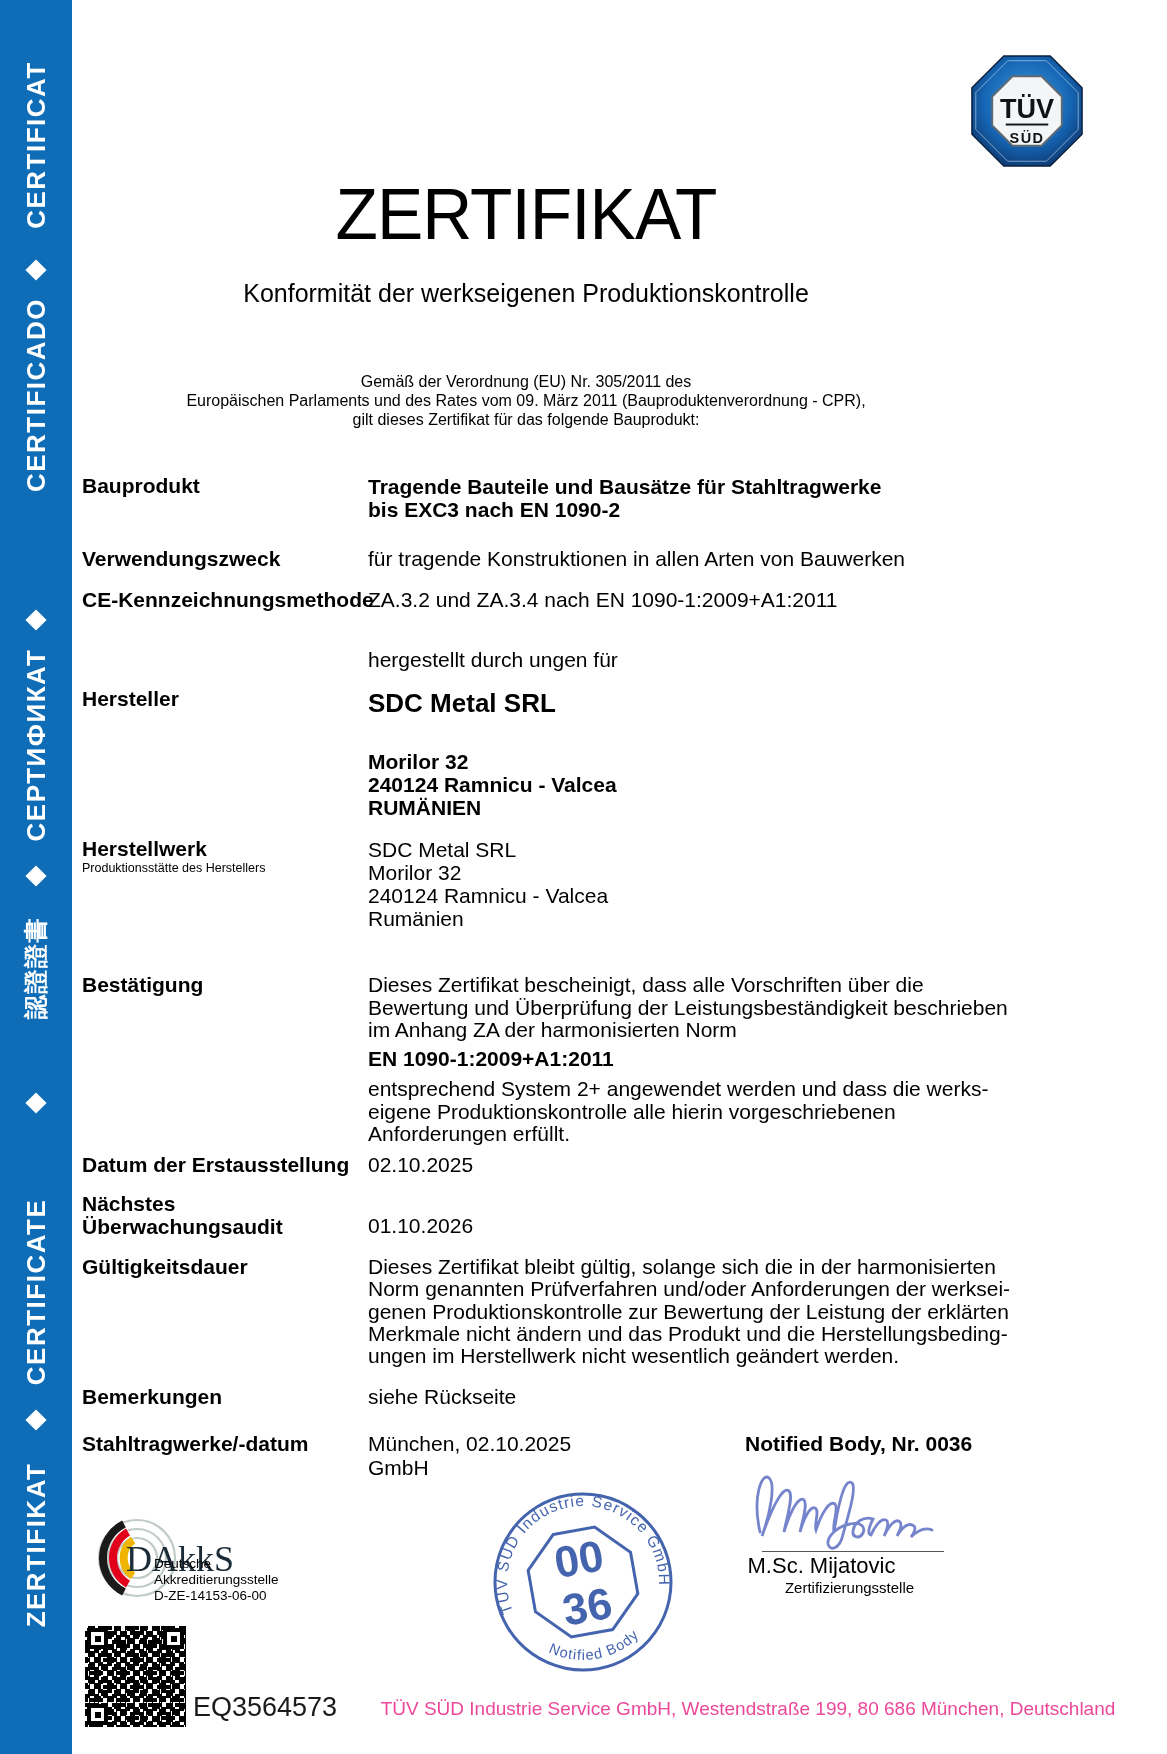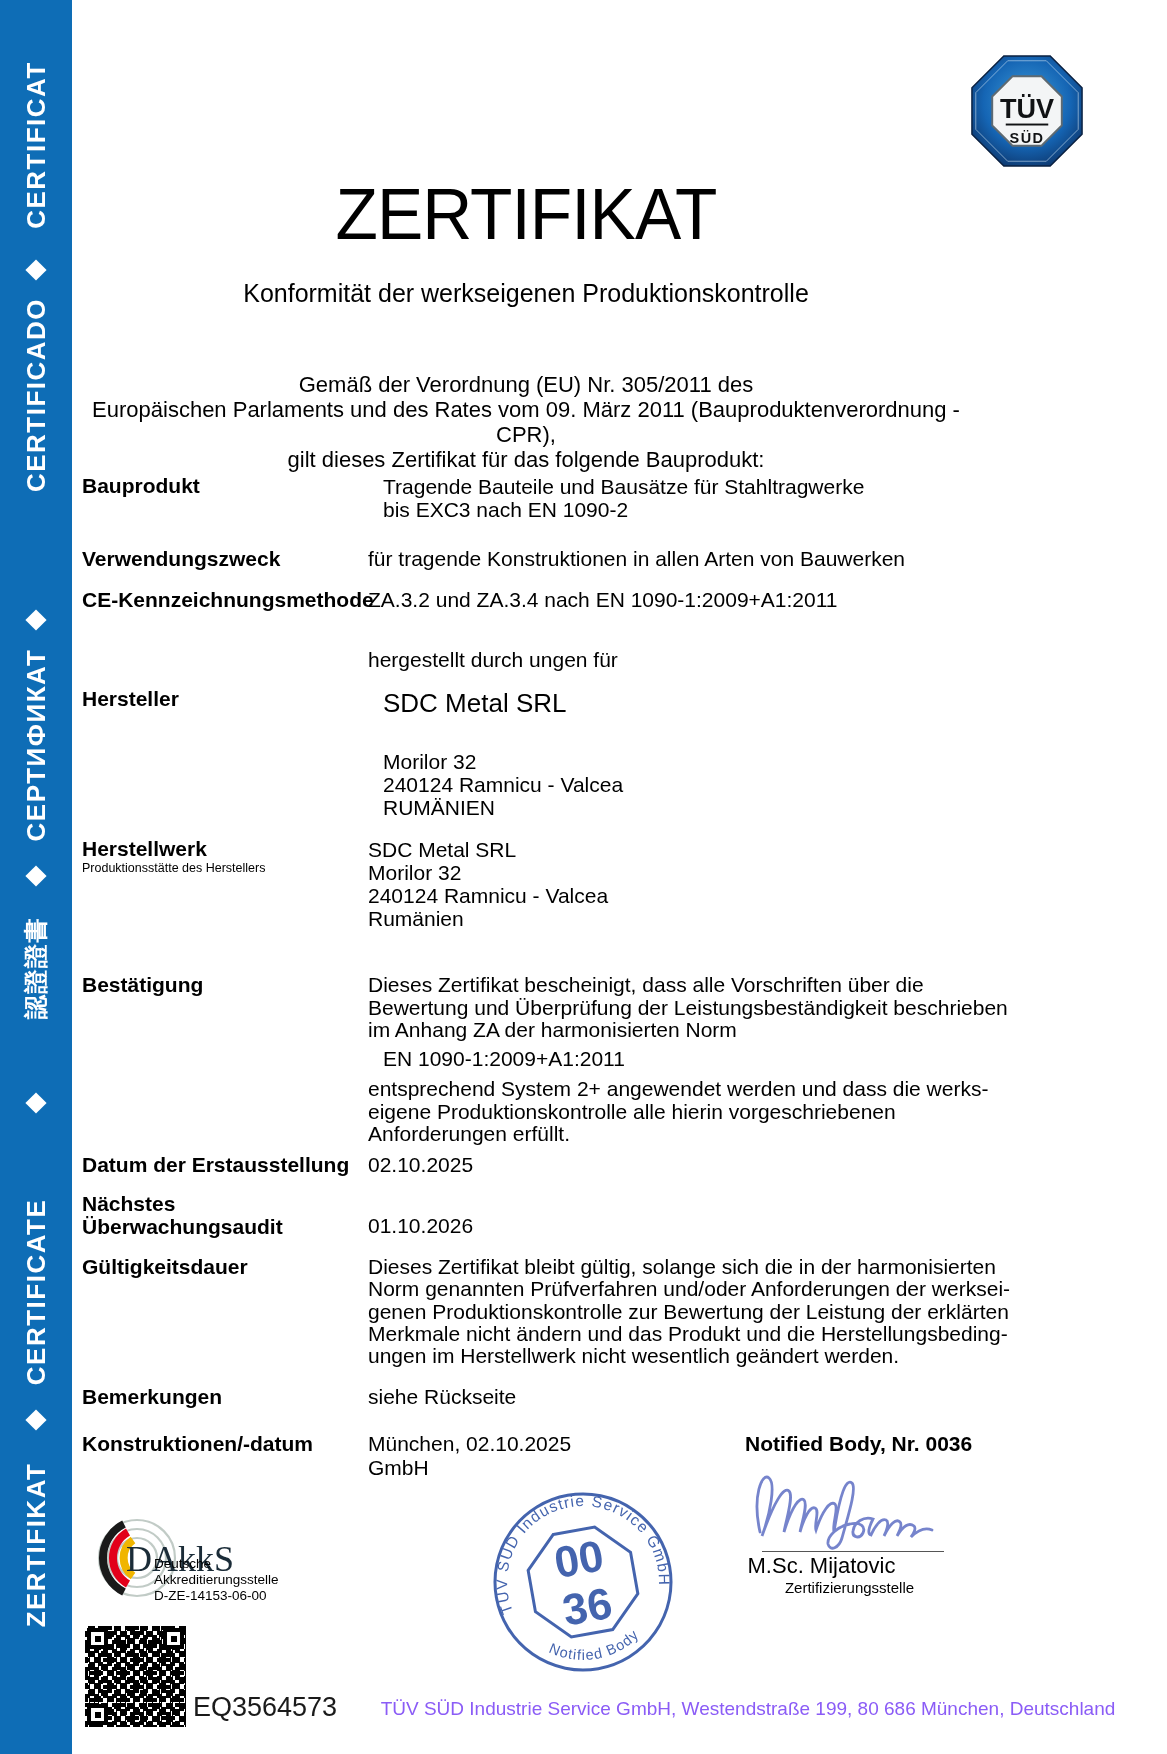--- a/index.html
+++ b/index.html
@@ -10,50 +10,50 @@
   .sbword{position:absolute;left:36px;transform:translate(-50%,-50%) rotate(-90deg);
           color:#fff;font-weight:bold;font-size:26px;letter-spacing:1.5px;white-space:nowrap;}
   .diamond{position:absolute;left:36px;width:15px;height:15px;background:#fff;
            transform:translate(-50%,-50%) rotate(45deg);}
   
   .centercol{position:absolute;left:82px;width:888px;text-align:center;}
   .title{font-size:73px;line-height:76px;font-weight:400;letter-spacing:-1px;
          transform:scaleX(.95);transform-origin:50% 50%;white-space:nowrap;}
   .subtitle{font-size:25px;line-height:24px;}
   .certno{font-size:28px;line-height:31px;font-weight:bold;white-space:nowrap;}
-  .reg{font-size:22px;line-height:25px;}
+  .reg{font-size:16px;line-height:19px;}
   
   .tuvlogo{position:absolute;left:968px;top:54px;width:118px;height:114px;}
   
   .row{position:absolute;left:0;width:1167px;}
   .lbl{position:absolute;left:82px;font-size:21px;line-height:22.5px;font-weight:bold;white-space:nowrap;}
   .sublbl{font-size:12.5px;line-height:15px;font-weight:normal;}
   .val{position:absolute;left:368px;font-size:21px;line-height:22.5px;white-space:nowrap;}
   .val.addr{line-height:23px;}
-  .bold{font-weight:normal;margin-left:15px;}
+  .bold{font-weight:bold;}
   .big{font-size:26px;line-height:30px;}
   .pre{white-space:pre-line;}
   
   .notified{position:absolute;left:745px;font-size:21px;line-height:22.5px;font-weight:bold;white-space:nowrap;}
   .stamp{position:absolute;left:483px;top:1482px;width:200px;height:200px;opacity:.88;}
   .sigsvg{position:absolute;left:742px;top:1462px;width:215px;height:95px;}
   .sigline{position:absolute;left:762px;top:1551px;width:182px;border-top:1.8px solid #555;}
   .signame{position:absolute;left:714px;top:1553px;width:215px;text-align:center;font-size:22px;line-height:25px;}
   .sigrole{position:absolute;left:742px;top:1579px;width:215px;text-align:center;font-size:15px;line-height:18px;}
   .dakks-svg{position:absolute;left:80px;top:1498px;width:200px;height:112px;}
   .dakks-line{position:absolute;left:154px;font-size:13.5px;line-height:16px;white-space:nowrap;}
   
   .qr{position:absolute;left:85px;top:1626px;width:101px;height:101px;background:
       repeating-conic-gradient(#000 0 25%,transparent 0 50%) 0 0/9px 9px,
       repeating-conic-gradient(#000 0 25%,transparent 0 50%) 3px 5px/13px 13px,#fff;}
   .qrf{position:absolute;width:21px;height:21px;border:4px solid #000;background:#fff;box-sizing:border-box;}
   .qrf::after{content:'';position:absolute;left:3.5px;top:3.5px;width:6px;height:6px;background:#000;}
   .eqcode{position:absolute;left:193px;top:1692px;font-size:27px;line-height:30px;color:#1a1a1a;white-space:nowrap;}
   .footeraddr{position:absolute;left:368px;top:1698px;width:760px;text-align:center;
-              font-size:19px;line-height:22px;color:#8b5cf6;white-space:nowrap;}
+              font-size:19px;line-height:22px;color:#ec4899;white-space:nowrap;}
 </style>
 </head>
 <body>
 
 <div class="page">
 
   <div class="sidebar" style="background:#0e6db6;">
     <span class="sbword" style="top:145px">CERTIFICAT</span>
     <span class="diamond" style="top:270px"></span>
     <span class="sbword" style="top:395px">CERTIFICADO</span>
@@ -167,21 +167,21 @@
 Merkmale nicht ändern und das Produkt und die Herstellungsbeding-
 ungen im Herstellwerk nicht wesentlich geändert werden.</div>
   </div>
 
   <div class="row" style="top:1386px">
     <div class="lbl">Bemerkungen</div>
     <div class="val">siehe Rückseite</div>
   </div>
 
   <div class="row" style="top:1433px">
-    <div class="lbl">Konstruktionen/-datum</div>
+    <div class="lbl">Stahltragwerke/-datum</div>
     <div class="val">
       <div>München, 02.10.2025</div>
       <div style="line-height:23px">GmbH</div>
     </div>
     <div class="notified">Notified Body, Nr. 0036</div>
   </div>
 
   <svg class="dakks-svg" viewBox="0 0 200 112">
     <g fill="none" stroke="#b7c3bd" stroke-width="2.2" opacity=".85">
       <circle cx="57" cy="60" r="20"></circle>

